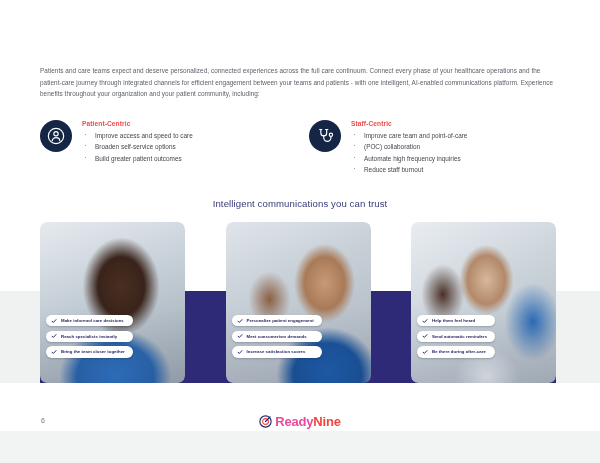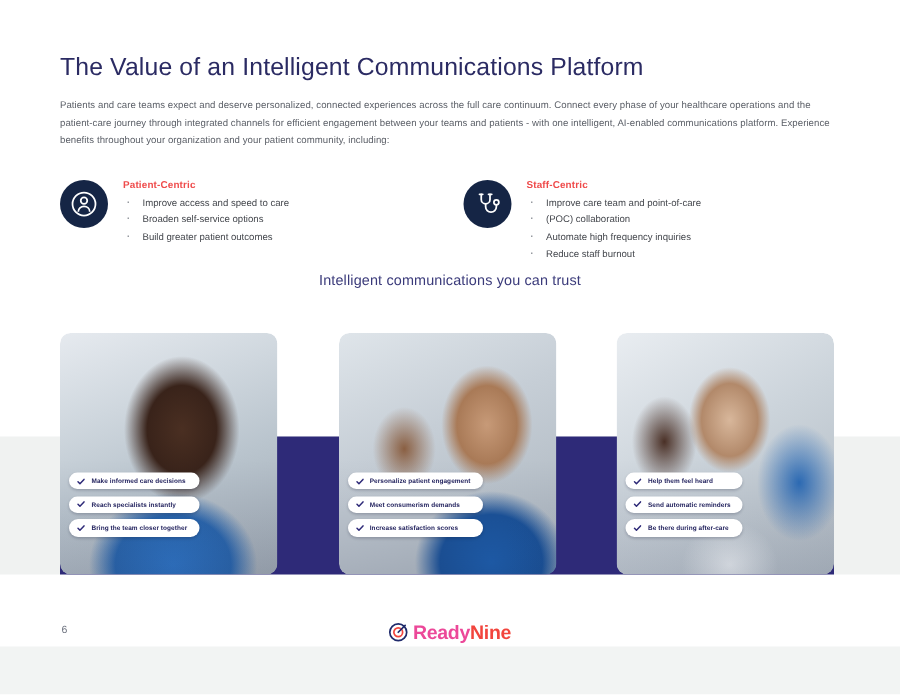--- a/index.html
+++ b/index.html
@@ -86,21 +86,21 @@
     content: "\00B7";
     position: absolute;
     left: 2px; top: -1px;
     color: #8b8f96;
     font-size: 9px;
   }
 
   
   .sub-heading {
     position: absolute;
-    left: 0; right: 0; top: 182px;
+    left: 0; right: 0; top: 198px;
     text-align: center;
     font-size: 9.6px;
     color: #3a3a7a;
     letter-spacing: .1px;
   }
 
   
   .band {
     position: absolute;
     left: 40px; top: 291px;
@@ -209,21 +209,20 @@
   .logo-nine { color: #f2453d; }
 </style>
 </head>
 <body>
 
 <div class="page">
 
   <div class="page-mid-strip"></div>
   <div class="page-bottom-strip"></div>
 
-  <h1 class="title">The Value of an Intelligent Communications Platform</h1>
 
   <p class="intro">Patients and care teams expect and deserve personalized, connected experiences across the full care continuum. Connect every phase of your healthcare operations and the patient-care journey through integrated channels for efficient engagement between your teams and patients - with one intelligent, AI-enabled communications platform. Experience benefits throughout your organization and your patient community, including:</p>
 
   <div class="benefits">
 
     <div class="benefit-col">
       <div class="benefit-icon">
         <svg width="20" height="20" viewBox="0 0 24 24" fill="none" stroke="#ffffff" stroke-width="1.4">
           <circle cx="12" cy="12" r="9.2"></circle>
           <circle cx="12" cy="9.3" r="2.6"></circle>

